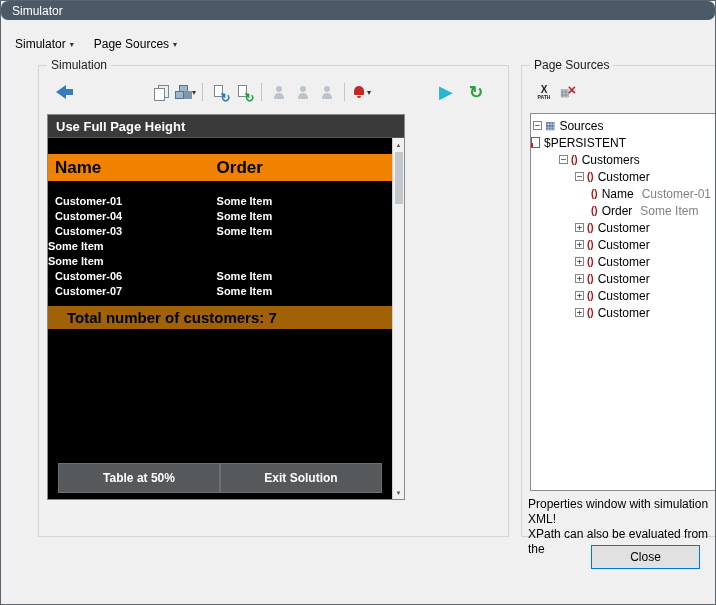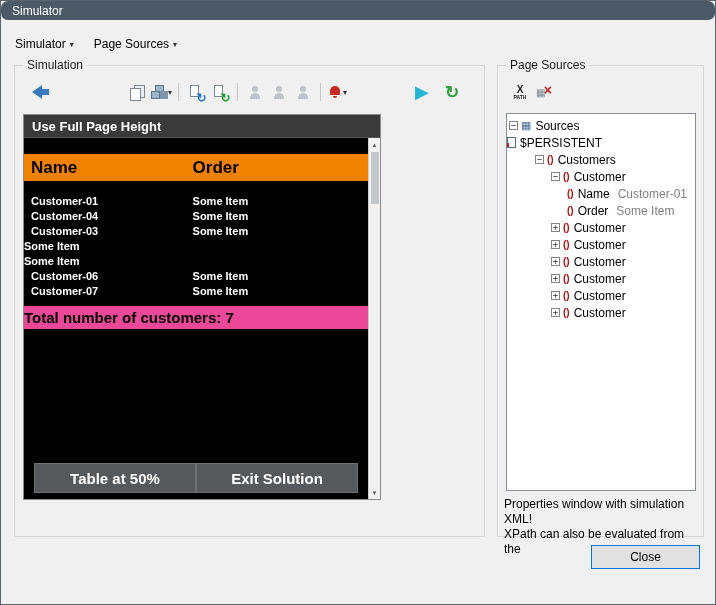--- a/index.html
+++ b/index.html
@@ -16,21 +16,21 @@
     padding-left:11px; font-size:12px;border-radius:7px;
   }
   
   .menubar {
     position:absolute; top:29px; left:0; right:0; height:28px;
     background:#f0f0f0; display:flex; align-items:stretch; padding-left:4px;
   }
   .menu-item { display:flex; align-items:center; padding:0 10px; font-size:12px; color:#000; cursor:default; }
   .mi-arrow { font-size:8px; margin-left:4px; color:#333; }
   
-  .groupbox { position:absolute; border:1px solid #d5d5d5; }
+  .groupbox { position:absolute; border:1px solid #d5d5d5;margin-left:24px; }
   .group-label { position:absolute; top:-8px; left:8px; background:#f0f0f0; padding:0 4px; font-size:12px; color:#1a1a1a; }
   #sim-group { left:13px; top:64px; width:471px; height:472px; }
   #ps-group  { left:496px; top:64px; width:207px; height:472px; }
   
   .toolbar { position:absolute; left:10px; right:10px; top:13px; height:26px; display:flex; align-items:center; }
   .tbtn { width:24px; height:24px; display:flex; align-items:center; justify-content:center; cursor:default; }
   .tsep { width:1px; height:18px; background:#c6c6c6; margin:0 5px; }
   .tb-spacer { width:76px; }
   .back-arrow { width:0; height:0; border-top:7px solid transparent; border-bottom:7px solid transparent; border-right:10px solid #3a7bbf; position:relative; }
   .back-arrow::after { content:""; position:absolute; left:10px; top:-3px; width:7px; height:6px; background:#3a7bbf; }
@@ -65,23 +65,23 @@
     position:absolute; left:8px; top:48px; width:358px; height:386px;
     border:1px solid #8a8a8a; display:flex; flex-direction:column; background:#000;
   }
   .dev-header { height:23px; background:#3a3a3a; border-bottom:1px solid #555; color:#fff; font-weight:bold; font-size:13px; display:flex; align-items:center; padding-left:8px; flex:0 0 auto; }
   .dev-body { flex:1; display:flex; min-height:0; }
   .dev-content { flex:1; background:#000; display:flex; flex-direction:column; padding-top:16px; min-width:0; }
   .header-row { height:27px; background:#F08200; display:flex; align-items:center; font-weight:bold; font-size:17px; color:#000; flex:0 0 auto; }
   .c1 { padding-left:7px; width:49%; } .c2 { flex:1; }
   .drow { height:15px; display:flex; align-items:center; font-weight:bold; font-size:11px; color:#fff; flex:0 0 auto; }
   .drow.first { margin-top:12px; }
-  .total-row { margin-top:8px; height:23px; background:#ec4899; font-weight:bold; font-size:15px; color:#000; display:flex; align-items:center; padding-left:0; flex:0 0 auto; }
+  .total-row { margin-top:8px; height:23px; background:#a16207; font-weight:bold; font-size:15px; color:#000; display:flex; align-items:center; padding-left:19px; flex:0 0 auto; }
   .btn-row { margin-top:auto; display:flex; justify-content:space-between; padding:0 10px; margin-bottom:6px; }
-  .dev-btn { width:196px; height:30px; background:#56595C; color:#fff; font-weight:bold; font-size:15px; border:1px solid #6e7174; font-family:inherit; cursor:default; }
+  .dev-btn { width:196px; height:30px; background:#56595C; color:#fff; font-weight:bold; font-size:12px; border:1px solid #6e7174; font-family:inherit; cursor:default; }
   
   .scrollbar { flex:0 0 12px; background:#f1f1f1; border-left:1px solid #d0d0d0; display:flex; flex-direction:column; align-items:center; }
   .sb-arrow { height:13px; display:flex; align-items:center; justify-content:center; font-size:6px; color:#5a5a5a; width:100%; }
   .sb-arrow.down { margin-top:auto; }
   .sb-thumb { width:8px; height:52px; background:#c2c7cb; margin-top:1px; }
   
   .treebox { position:absolute; left:8px; top:47px; width:190px; height:378px; background:#fff; border:1px solid #898e96; overflow:hidden; padding-top:3px; }
   .trow { height:17px; display:flex; align-items:center; font-size:12px; color:#000; white-space:nowrap; cursor:default; }
   .exp { width:9px; height:9px; border:1px solid #848484; background:#fff; font-size:9px; line-height:7px; text-align:center; color:#333; margin-right:3px; flex:0 0 auto; font-family:"DejaVu Sans Mono", monospace; }
   .ticon { margin-right:4px; flex:0 0 auto; }

